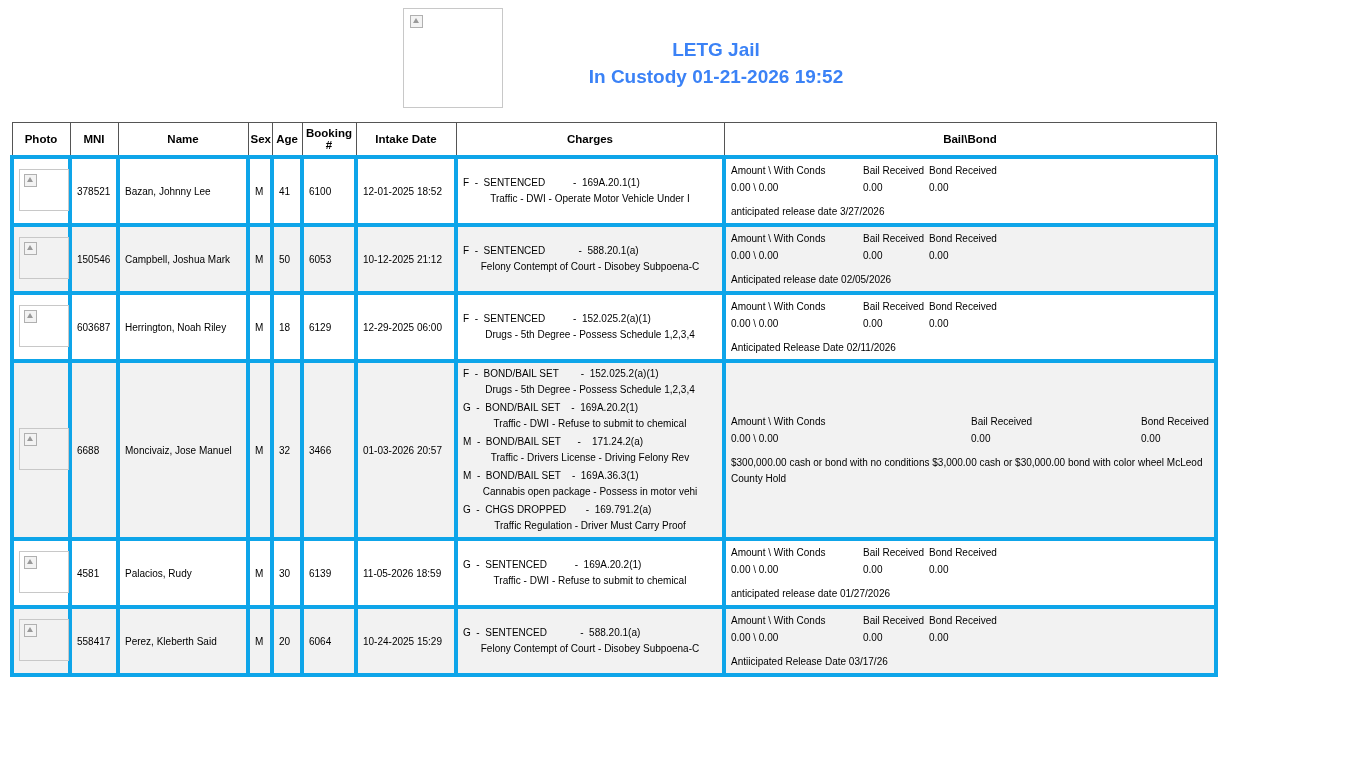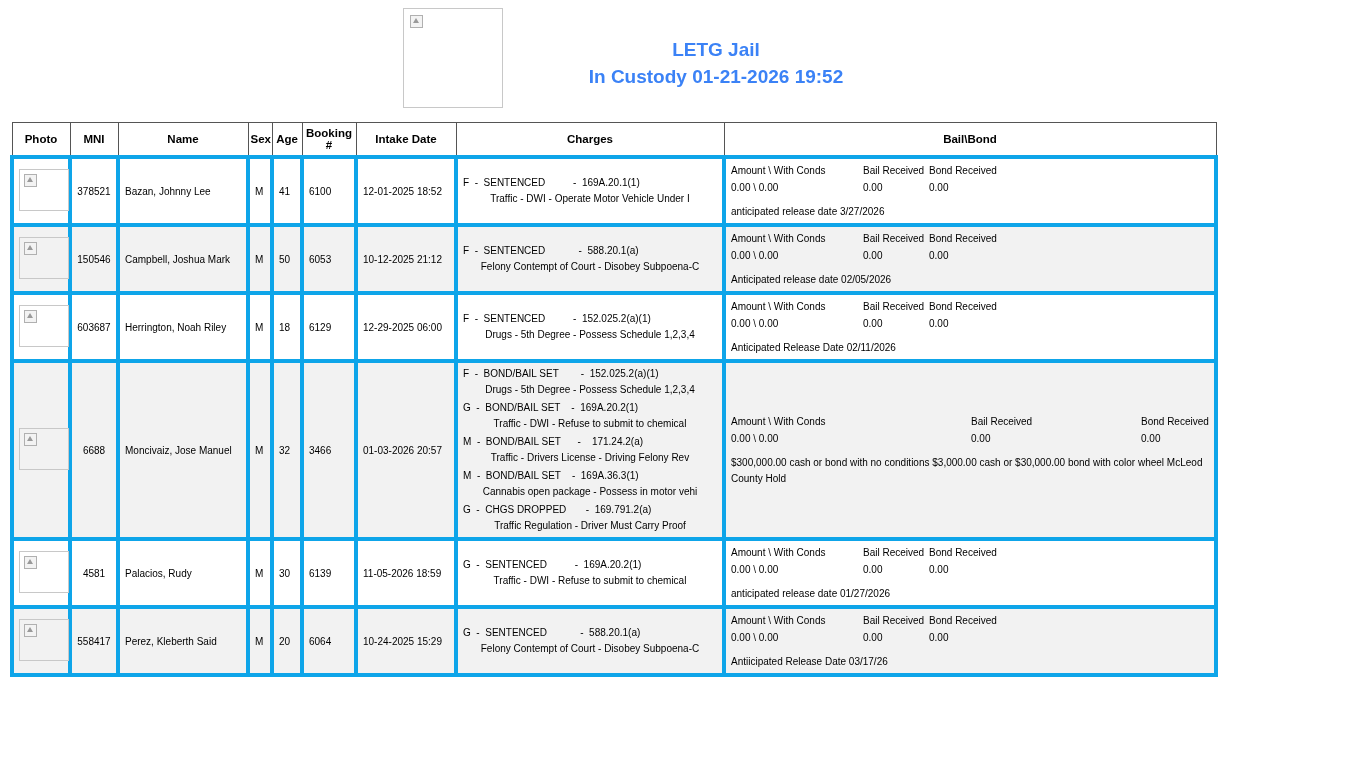--- a/index.html
+++ b/index.html
@@ -102,21 +102,21 @@
     position: relative;
     background: inherit;
   }
   .photo-frame .broken-img {
     left: 4px;
     top: 4px;
   }
   td.mni, td.sex, td.age, td.booking {
     vertical-align: middle;
   }
-  td.mni { text-align: center; }
+  td.mni { text-align: left; }
   td.name { text-align: left; }
   td.intake { text-align: left; }
   td.charges { vertical-align: middle; padding: 6px 5px 6px 6px; }
   td.bail { vertical-align: middle; padding: 6px 10px; }
   .charge-line1 {
     white-space: pre;
     line-height: 16px;
   }
   .charge-line2 {
     line-height: 16px;

